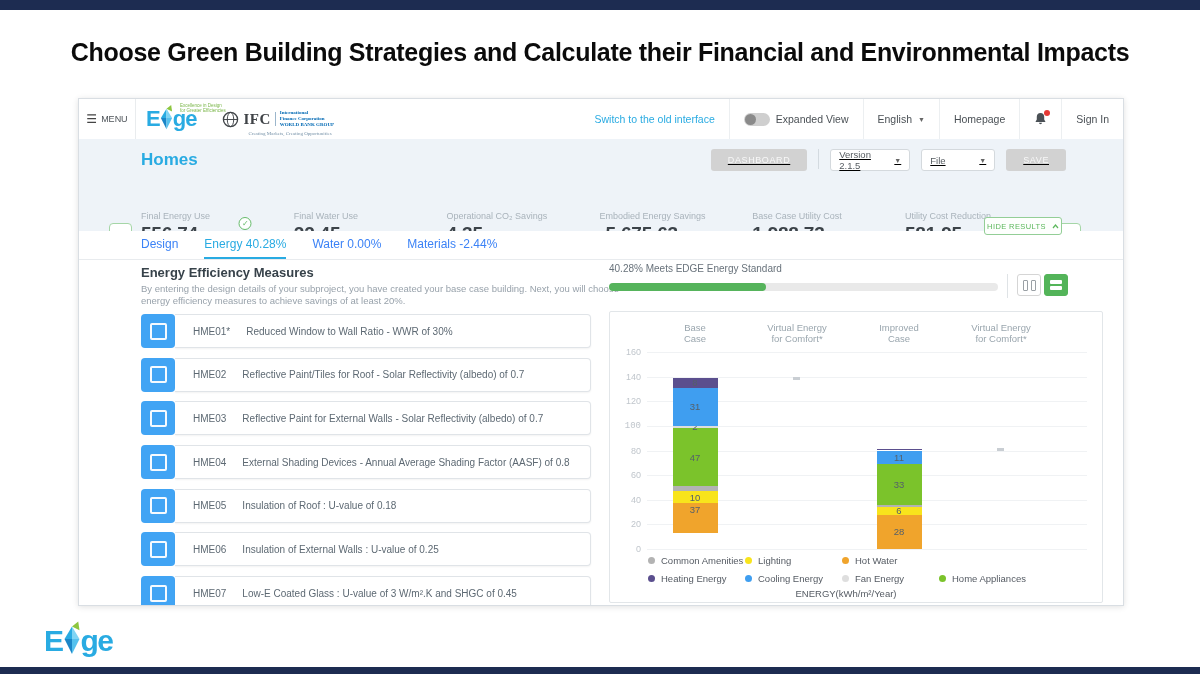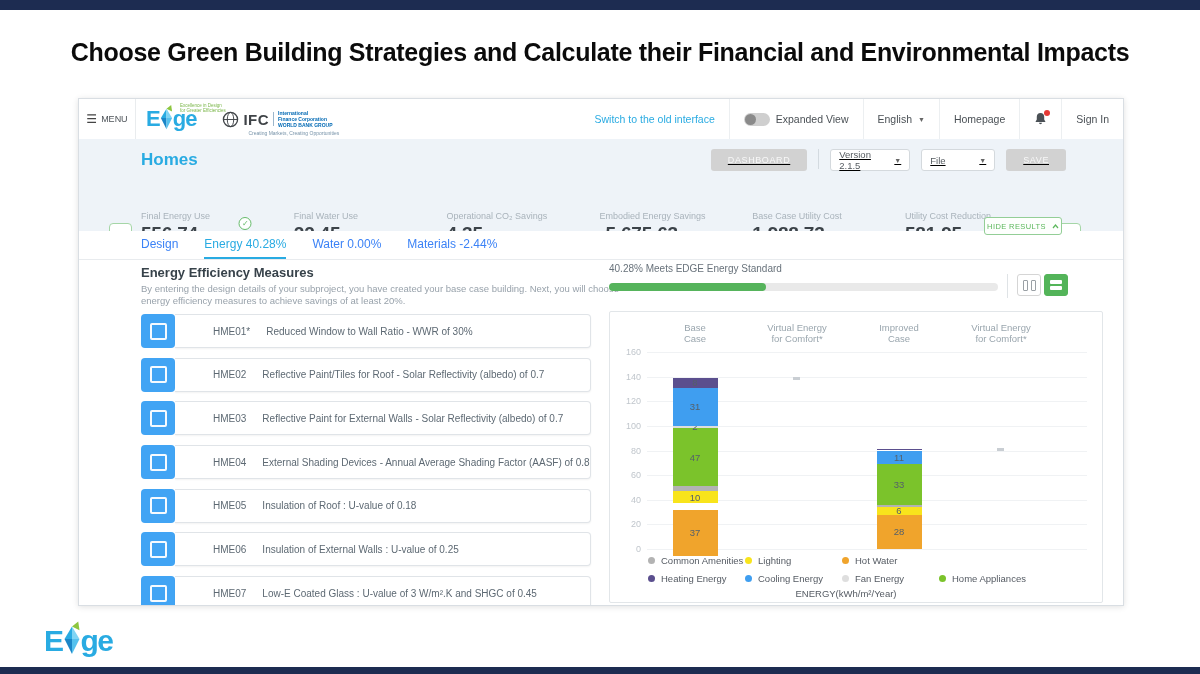--- a/index.html
+++ b/index.html
@@ -19,21 +19,21 @@
               border-bottom:1px solid #e3e6e9;display:flex;align-items:center;}
   .menu-block{width:56px;height:100%;border-right:1px solid #e9ecee;display:flex;
               align-items:center;justify-content:center;gap:4px;color:#4c5257;font-size:9px;}
   .hamburger{font-size:12px;color:#444;line-height:1;}
   .logo-edge{position:relative;margin-left:10px;display:flex;align-items:center;height:100%;}
   .edge-word{display:flex;align-items:center;font-size:22px;font-weight:bold;color:#29abe2;
              letter-spacing:-1px;line-height:1;}
   .edge-word svg{margin:0 -1px 2px -1px;}
   .edge-tagline{position:absolute;top:4px;left:34px;font-size:4.5px;color:#7ab648;
                 line-height:5px;white-space:nowrap;}
-  .logo-ifc{position:relative;margin-left:26px;display:flex;align-items:center;gap:4px;height:100%;}
+  .logo-ifc{position:relative;margin-left:26px;display:flex;align-items:center;gap:4px;height:100%;font-family:Liberation Serif, serif;}
   .ifc-name{font-size:15px;font-weight:bold;color:#3f4347;letter-spacing:0.5px;}
   .ifc-rule{width:1px;height:14px;background:#9bb6cc;}
   .ifc-lines{font-size:5px;line-height:6px;color:#0069b4;font-weight:bold;}
   .ifc-wbg{color:#0069b4;}
   .ifc-tagline{position:absolute;left:26px;bottom:3px;font-size:5px;color:#7793a9;white-space:nowrap;}
   .header-right{margin-left:auto;display:flex;align-items:flex-end;height:100%;}
   .hitem{display:flex;align-items:center;gap:6px;padding:0 14px;font-size:10.5px;color:#4a5055;height:100%;}
   .hsep{width:1px;height:100%;background:#eceff1;}
   .hlink{color:#29abe2;}
   .toggle-pill{position:relative;width:26px;height:13px;border-radius:7px;background:#cfcfcf;}
@@ -80,21 +80,21 @@
 
   
   .eem-heading{position:absolute;left:62px;top:166px;font-size:13px;font-weight:bold;color:#37424a;}
   .eem-desc{position:absolute;left:62px;top:184px;width:478px;font-size:9.5px;line-height:12px;color:#98a2ab;}
   .measure-list{position:absolute;left:62px;top:215px;width:450px;display:flex;flex-direction:column;gap:9.7px;}
   .measure{display:flex;height:34px;}
   .measure-check{width:34px;height:34px;background:#41a4f4;border-radius:4px;flex:none;display:flex;
                  align-items:center;justify-content:center;}
   .mc-box{width:13px;height:13px;border:2px solid rgba(255,255,255,.95);border-radius:2px;}
   .measure-card{flex:1;background:#fff;border:1px solid #e0e4e8;border-left:none;border-radius:0 4px 4px 0;
-                box-shadow:0 1px 2px rgba(0,0,0,.05);display:flex;align-items:center;padding-left:38px;
+                box-shadow:0 1px 2px rgba(0,0,0,.05);display:flex;align-items:center;padding-left:18px;
                 font-size:10px;color:#5d6973;}
   .measure-code{margin-right:16px;white-space:nowrap;}
 
   
   .progress-label{position:absolute;left:530px;top:164px;font-size:10px;color:#68727b;}
   .progress-track{position:absolute;left:530px;top:184px;width:389px;height:8px;background:#e9e9e9;border-radius:4px;}
   .progress-fill{height:100%;background:#56b45c;border-radius:4px;}
   .vdivider{position:absolute;left:928px;top:175px;height:24px;width:1px;background:#dfe3e6;}
   .view-toggles{position:absolute;left:938px;top:175px;display:flex;gap:3px;}
   .vt-btn{width:24px;height:22px;border:1px solid #d5d5d5;border-radius:3px;background:#fff;display:flex;
@@ -365,21 +365,21 @@
 
     <div class="chart-card" id="chart-card">
       <div class="xlabel">ENERGY(kWh/m²/Year)</div>
     <div class="gridline" style="top: 40px;"></div>
         <div class="ytick" style="top: 35px;">160</div>
         <div class="gridline" style="top: 64.625px;"></div>
         <div class="ytick" style="top: 59.625px;">140</div>
         <div class="gridline" style="top: 89.25px;"></div>
         <div class="ytick" style="top: 84.25px; text-align: right;">120</div>
         <div class="gridline" style="top: 113.875px;"></div>
-        <div class="ytick" style="top: 108.875px;">100</div>
+        <div class="ytick" style="top: 108.875px; font-family: Liberation Mono, monospace;">100</div>
         <div class="gridline" style="top: 138.5px;"></div>
         <div class="ytick" style="top: 133.5px;">80</div>
         <div class="gridline" style="top: 163.125px;"></div>
         <div class="ytick" style="top: 158.125px;">60</div>
         <div class="gridline" style="top: 187.75px;"></div>
         <div class="ytick" style="top: 182.75px;">40</div>
         <div class="gridline" style="top: 212.375px;"></div>
         <div class="ytick" style="top: 207.375px;">20</div>
         <div class="gridline" style="top: 237px;"></div>
         <div class="ytick" style="top: 232px;">0</div>
@@ -392,21 +392,21 @@
           <div>for Comfort*</div>
         </div>
         <div class="col-header" style="left: 289px;">
           <div>Improved</div>
           <div>Case</div>
         </div>
         <div class="col-header" style="left: 391px;">
           <div>Virtual Energy</div>
           <div>for Comfort*</div>
         </div>
-        <div class="bar-seg" style="left: 62.5px; width: 45px; top: 198px; height: 45.5562px; background: rgb(240, 164, 44);">
+        <div class="bar-seg" style="left: 62.5px; width: 45px; top: 175px; height: 45.5562px; background: rgb(240, 164, 44);">
           <div class="seg-label">37</div>
         </div>
         <div class="bar-seg" style="left: 62.5px; width: 45px; top: 179.131px; height: 12.3125px; background: rgb(248, 228, 28);">
           <div class="seg-label">10</div>
         </div>
         <div class="bar-seg" style="left: 62.5px; width: 45px; top: 174.206px; height: 4.925px; background: rgb(179, 179, 179);"></div>
         <div class="bar-seg" style="left: 62.5px; width: 45px; top: 116.338px; height: 57.8687px; background: rgb(123, 195, 43);">
           <div class="seg-label">47</div>
         </div>
         <div class="bar-seg" style="left: 62.5px; width: 45px; top: 113.875px; height: 2.4625px; background: rgb(222, 222, 222);">

